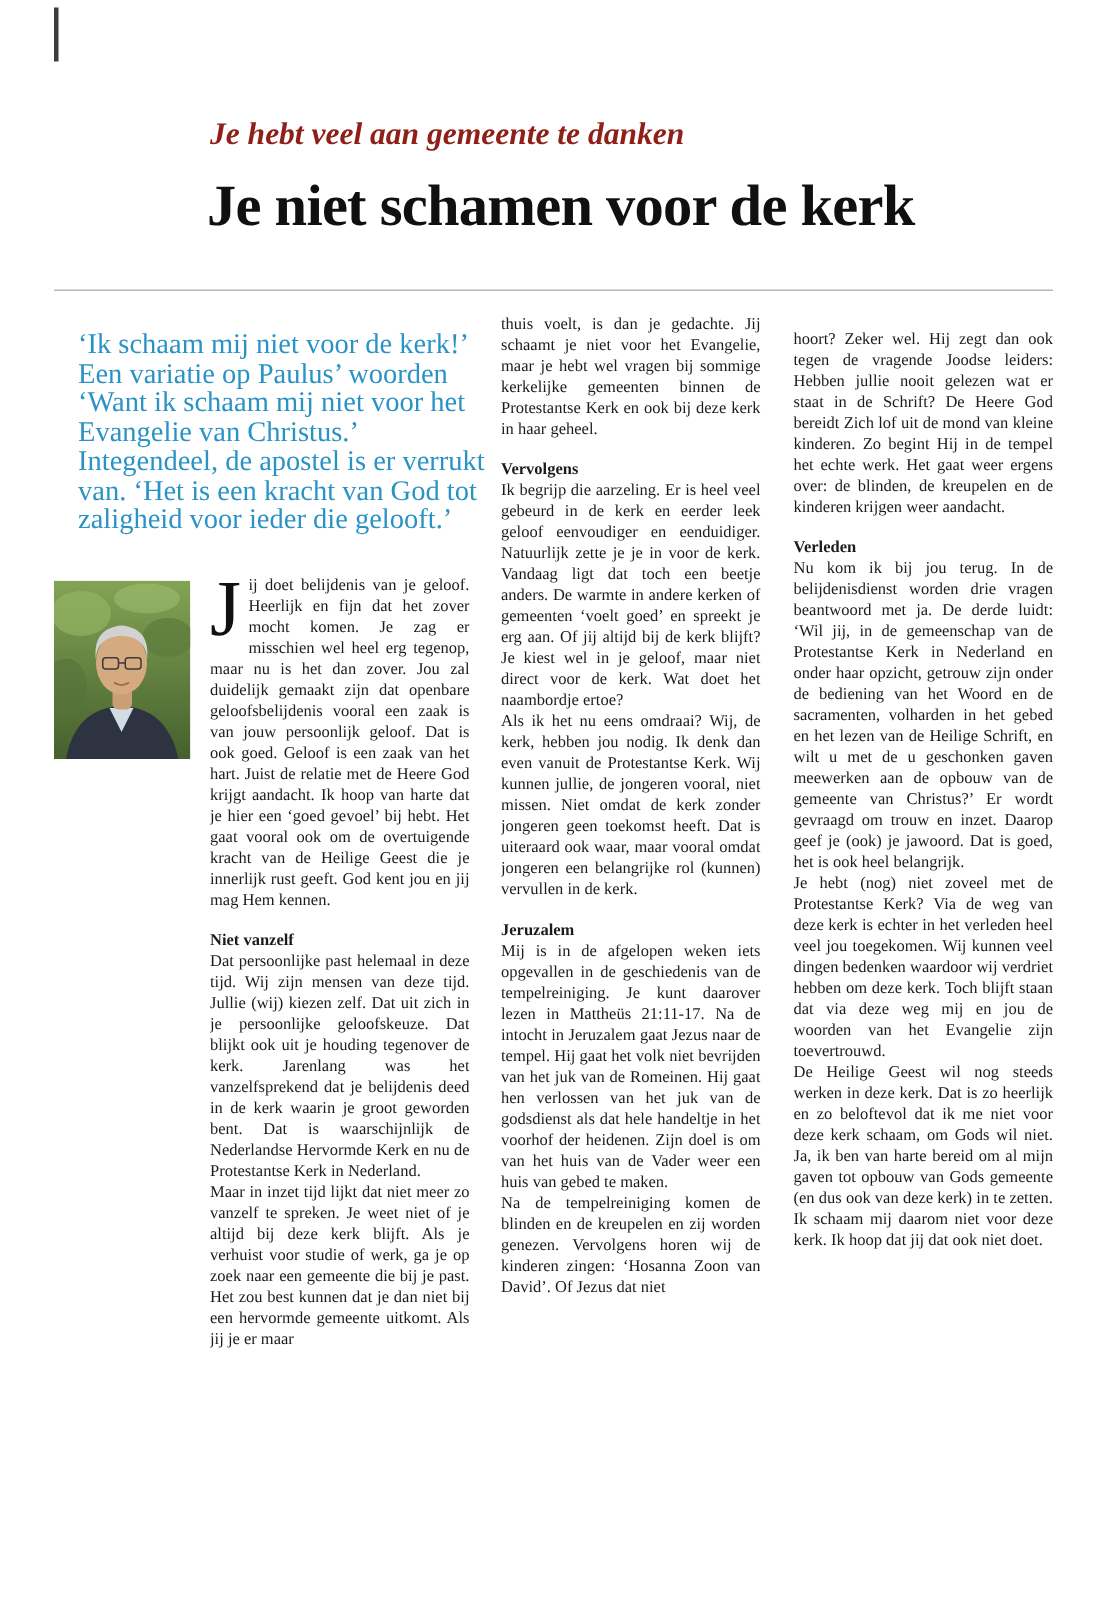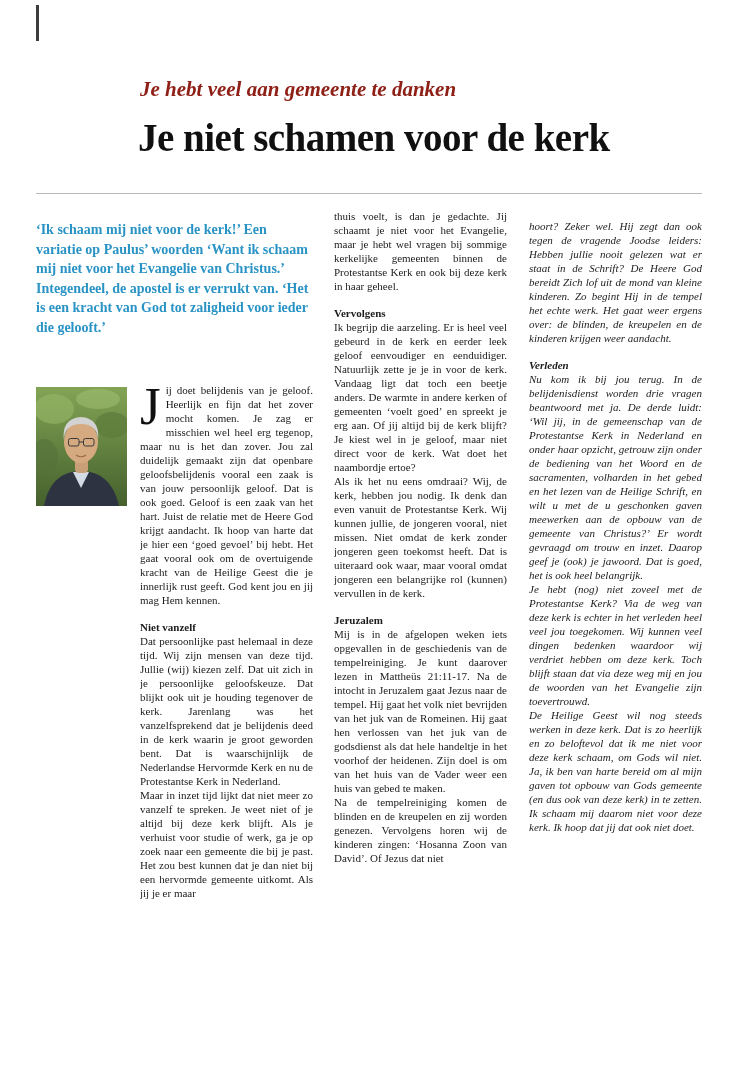--- a/index.html
+++ b/index.html
@@ -14,38 +14,38 @@
     position:absolute; left:140px; top:76px;
     font-size:21px; line-height:26px; font-style:italic; font-weight:700;
     color:var(--accent-red,#8f2017);
   }
   .title {
     position:absolute; left:138px; top:114px;
     font-size:39px; line-height:48px; font-weight:700; letter-spacing:-0.5px; color:#101010;
   }
   .head-rule { position:absolute; left:36px; top:193px; width:666px; height:1px; background:#b8b8b8; }
   .intro {
-    position:absolute; left:36px; top:220px; width:278px;
-    font-size:14px; line-height:19.5px; font-weight:700;
+    position:absolute; left:52px; top:220px; width:278px;
+    font-size:19px; line-height:19.5px; font-weight:400;
     color:var(--accent-blue,#2a93c5);
   }
   .photo { position:absolute; left:36px; top:387px; width:91px; height:119px; overflow:hidden; }
   .photo svg { display:block; }
   .caption {
     position:absolute; left:36px; top:514px; width:96px;
     font-size:10.5px; line-height:13px; font-style:italic; color:#2a2a2a;
   }
   .col {
     position:absolute; width:173px;
     font-size:11px; line-height:14px; text-align:justify;
     overflow:hidden; hyphens:auto;
   }
   .col-1 { left:140px; top:383px; height:625px; }
   .col-2 { left:334px; top:209px; height:790px; }
-  .col-3 { left:529px; top:219px; height:790px;font-style:italic; }
+  .col-3 { left:529px; top:219px; height:790px; }
   .col p { margin:0; }
   .col p.spaced { }
   .subhead { font-size:11px; line-height:14px; font-weight:700; margin:13px 0 0 0; text-align:left; }
   .col > :first-child { margin-top:0 !important; }
   .dropcap {
     float:left; font-size:53px; line-height:42px; padding:2px 5px 0 0; color:#101010;
   }
   .footer-rule { position:absolute; left:36px; top:1012px; width:666px; height:1px; background:#2a2a2a; }
   .footer {
     position:absolute; left:36px; top:1017px; width:666px; display:flex; align-items:baseline;

